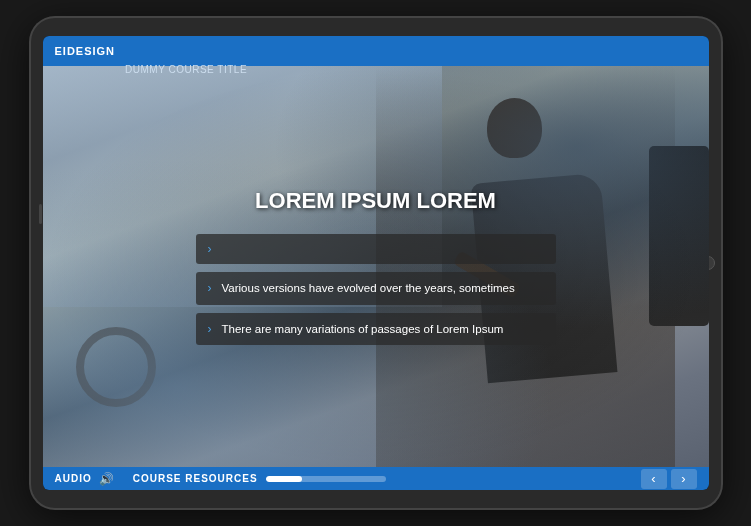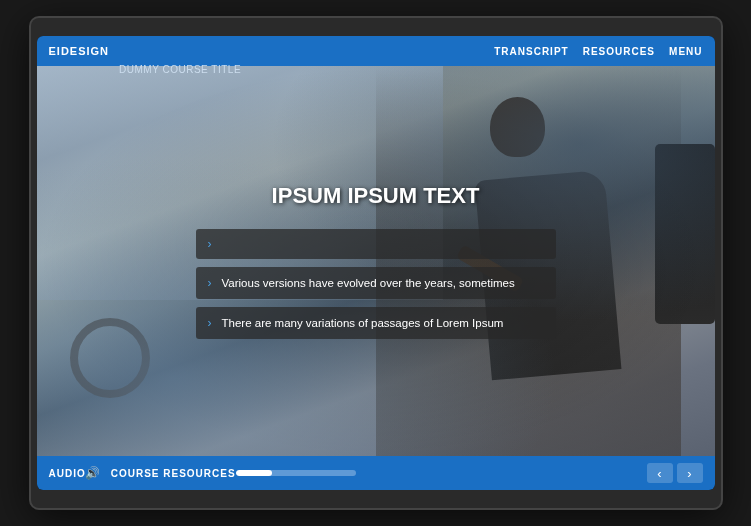--- a/index.html
+++ b/index.html
@@ -11,22 +11,22 @@
       align-items: center;
       width: 751px;
       height: 526px;
       font-family: Arial, sans-serif;
     }
 
     .tablet-frame {
       width: 690px;
       height: 490px;
       background: #2a2a2a;
-      border-radius: 8px;
-      padding: 18px 6px;
+      border-radius: 24px;
+      padding: 18px 12px;
       position: relative;
       box-shadow: 0 0 0 2px #444, 0 8px 40px rgba(0,0,0,0.7);
     }
 
     .tablet-screen {
       width: 100%;
       height: 100%;
       background: #000;
       border-radius: 6px;
       overflow: hidden;
@@ -165,26 +165,26 @@
 
     .bullet-text {
       color: #fff;
       font-size: 11.5px;
       line-height: 1.4;
     }
 
     
     .bottom-bar {
       background: #1a6fc4;
-      height: 34px;
+      height: 23px;
       display: flex;
       align-items: center;
       padding: 0 12px;
       flex-shrink: 0;
-      gap: 0;
+      gap: 8px;
     }
 
     .audio-label {
       color: #fff;
       font-size: 10px;
       font-weight: bold;
       letter-spacing: 1px;
     }
 
     .audio-icon {
@@ -252,25 +252,20 @@
   <div class="tablet-vol-btn"></div>
   <div class="tablet-home-btn"></div>
 
   <div class="tablet-screen">
 
     <div class="nav-bar">
       <div class="nav-left">
         <span class="nav-brand">EIDESIGN</span>
         <span class="nav-course-title">DUMMY COURSE TITLE</span>
       </div>
-      <div class="nav-right">
-        <span class="nav-link">TRANSCRIPT</span>
-        <span class="nav-link">RESOURCES</span>
-        <span class="nav-link">MENU</span>
-      </div>
     </div>
 
     <div class="main-content">
 
       <div class="bg-scene">
 
         <div style="position:absolute;inset:0;background:linear-gradient(160deg, #8a9aa8 0%, #6a7a88 15%, #b0b8b0 30%, #7a8a92 45%, #4a5a68 55%, #8a9098 70%, #6a7280 85%, #5a6270 100%);"></div>
 
         <div style="position:absolute;top:0;left:0;right:40%;height:60%;background:linear-gradient(180deg, rgba(180,200,220,0.6) 0%, rgba(150,170,190,0.4) 100%);"></div>
 
@@ -283,21 +278,21 @@
         <div style="position:absolute;top:28%;right:15%;width:130px;height:200px;background:linear-gradient(180deg, #3a3a3a 0%, #2a2a2a 100%);border-radius:10px 25px 0 0;transform:rotate(-5deg);"></div>
 
         <div style="position:absolute;top:50%;right:28%;width:70px;height:15px;background:#4a3a2a;border-radius:5px;transform:rotate(30deg);"></div>
 
         <div style="position:absolute;top:20%;right:0;width:60px;height:180px;background:linear-gradient(180deg, #1a1a1a 0%, #2a2a2a 100%);border-radius:5px;"></div>
       </div>
 
       <div class="car-overlay"></div>
 
       <div class="content-overlay">
-        <h1 class="main-title">IPSUM IPSUM TEXT</h1>
+        <h1 class="main-title">LOREM IPSUM LOREM</h1>
 
         <div class="bullet-items">
           <div class="bullet-item">
             <span class="bullet-chevron">›</span>
           </div>
           <div class="bullet-item">
             <span class="bullet-chevron">›</span>
             <span class="bullet-text">Various versions have evolved over the years, sometimes</span>
           </div>
           <div class="bullet-item">

